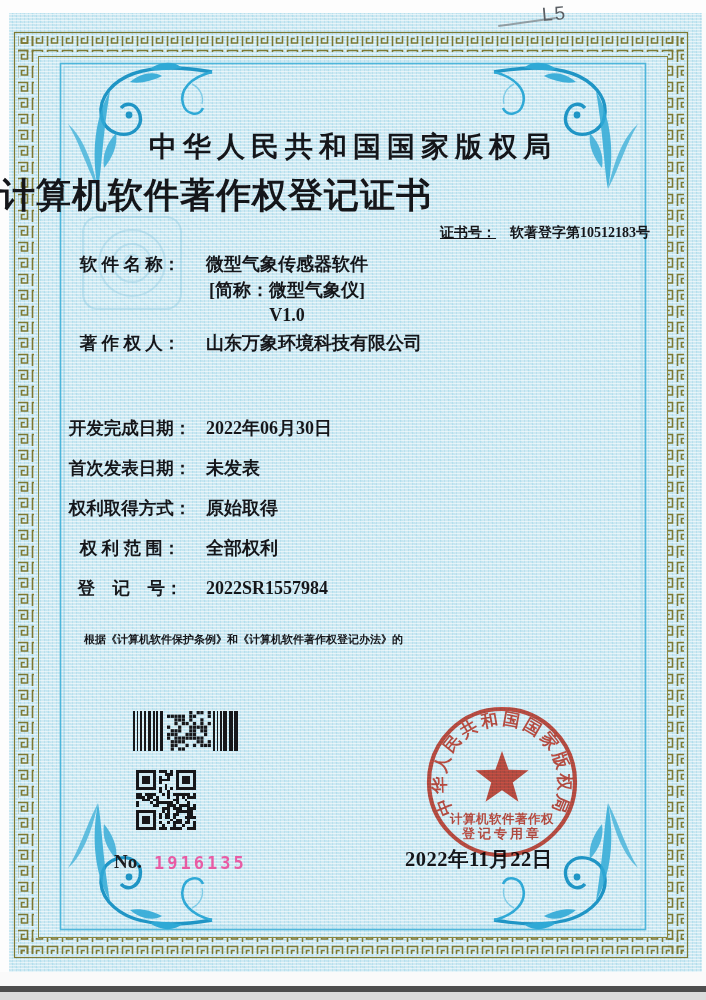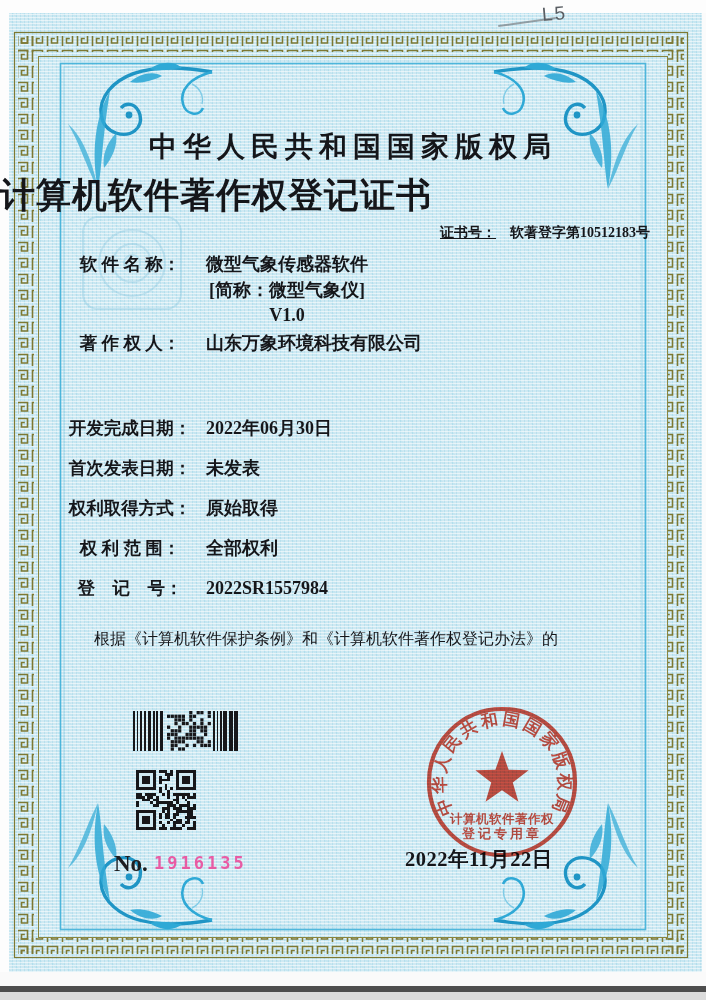--- a/index.html
+++ b/index.html
@@ -44,24 +44,24 @@
   .authority{ left:0; top:128px; width:706px; text-align:center; font-size:28px; font-weight:bold; letter-spacing:6px; }
   .cert-title{ left:0; top:172px; width:706px; font-size:35px; font-weight:bold; letter-spacing:1px; }
   .certno-line{ top:224px; right:56px; font-size:14px; font-weight:bold; white-space:nowrap; }
   .certno-line .lbl{ margin-right:14px;text-decoration:underline; }
 
   .row{ position:absolute; left:66px; display:flex; z-index:4; color:#15161a;text-align:center; }
   .flabel{ width:128px; font-size:17.5px; font-weight:bold; white-space:nowrap; flex:none; }
   .fvalue{ margin-left:12px; font-size:18px; font-weight:bold; line-height:25.5px; }
   .fvalue div{ white-space:nowrap; }
 
-  .statement{ left:62px; top:619px; width:586px; font-size:16px; font-weight:normal; line-height:40.5px; }
+  .statement{ left:62px; top:619px; width:586px; font-size:11px; font-weight:bold; line-height:40.5px; }
   .statement .ind{ text-indent:2em; }
 
-  .serial-label{ left:114px; top:851px; font-size:23px; font-weight:bold; color:#1d1d20; }
+  .serial-label{ left:114px; top:851px; font-size:19px; font-weight:bold; color:#1d1d20; }
   .serial-value{ left:154px; top:853px; font-family:"DejaVu Sans Mono", monospace; font-size:17px;
     color:#ec4899; letter-spacing:3px; opacity:.88; font-weight:bold; }
   .issue-date{ left:405px; top:845px; width:192px; text-align:left; font-size:20.5px; font-weight:bold; letter-spacing:.5px; }
 
   
   .barcode{ position:absolute; left:133px; top:711px; width:110px; height:40px; z-index:4; fill:#17171a; }
   .qrcode{ position:absolute; left:136px; top:770px; width:60px; height:60px; z-index:4; fill:#17171a; shape-rendering:crispEdges; }
   .stamp{ position:absolute; left:422px; top:702px; width:160px; height:160px; z-index:5; opacity:.88; mix-blend-mode:multiply; }
   .stamp text{ font-family:"Liberation Serif", serif; font-weight:bold; }
 </style>

